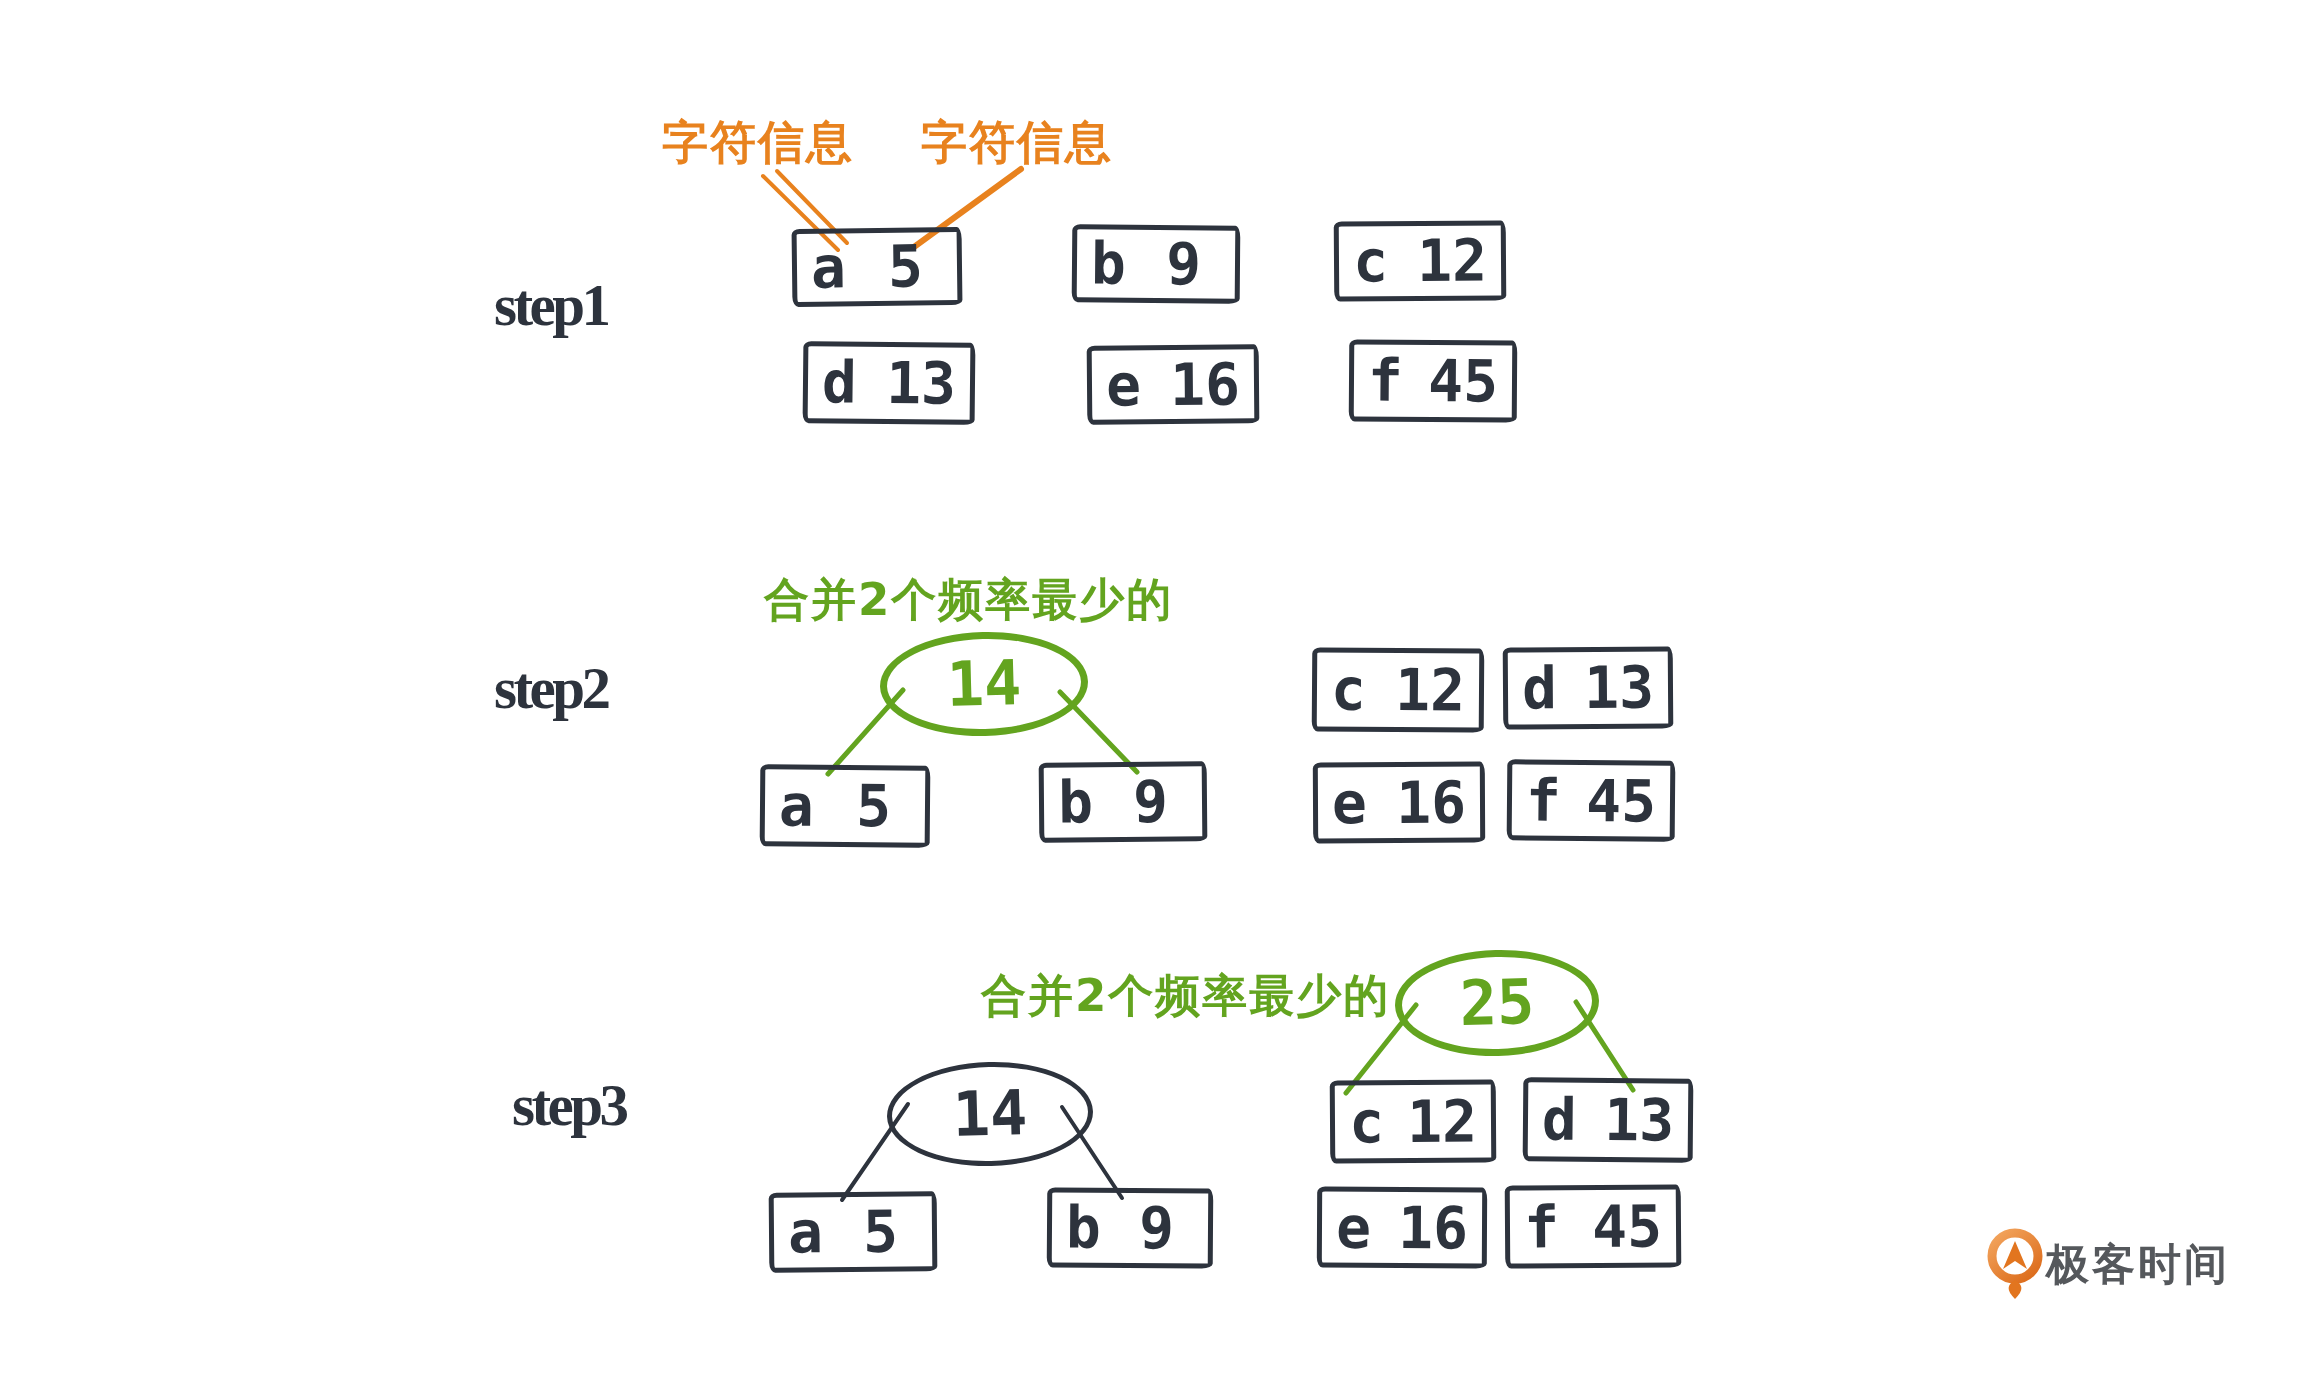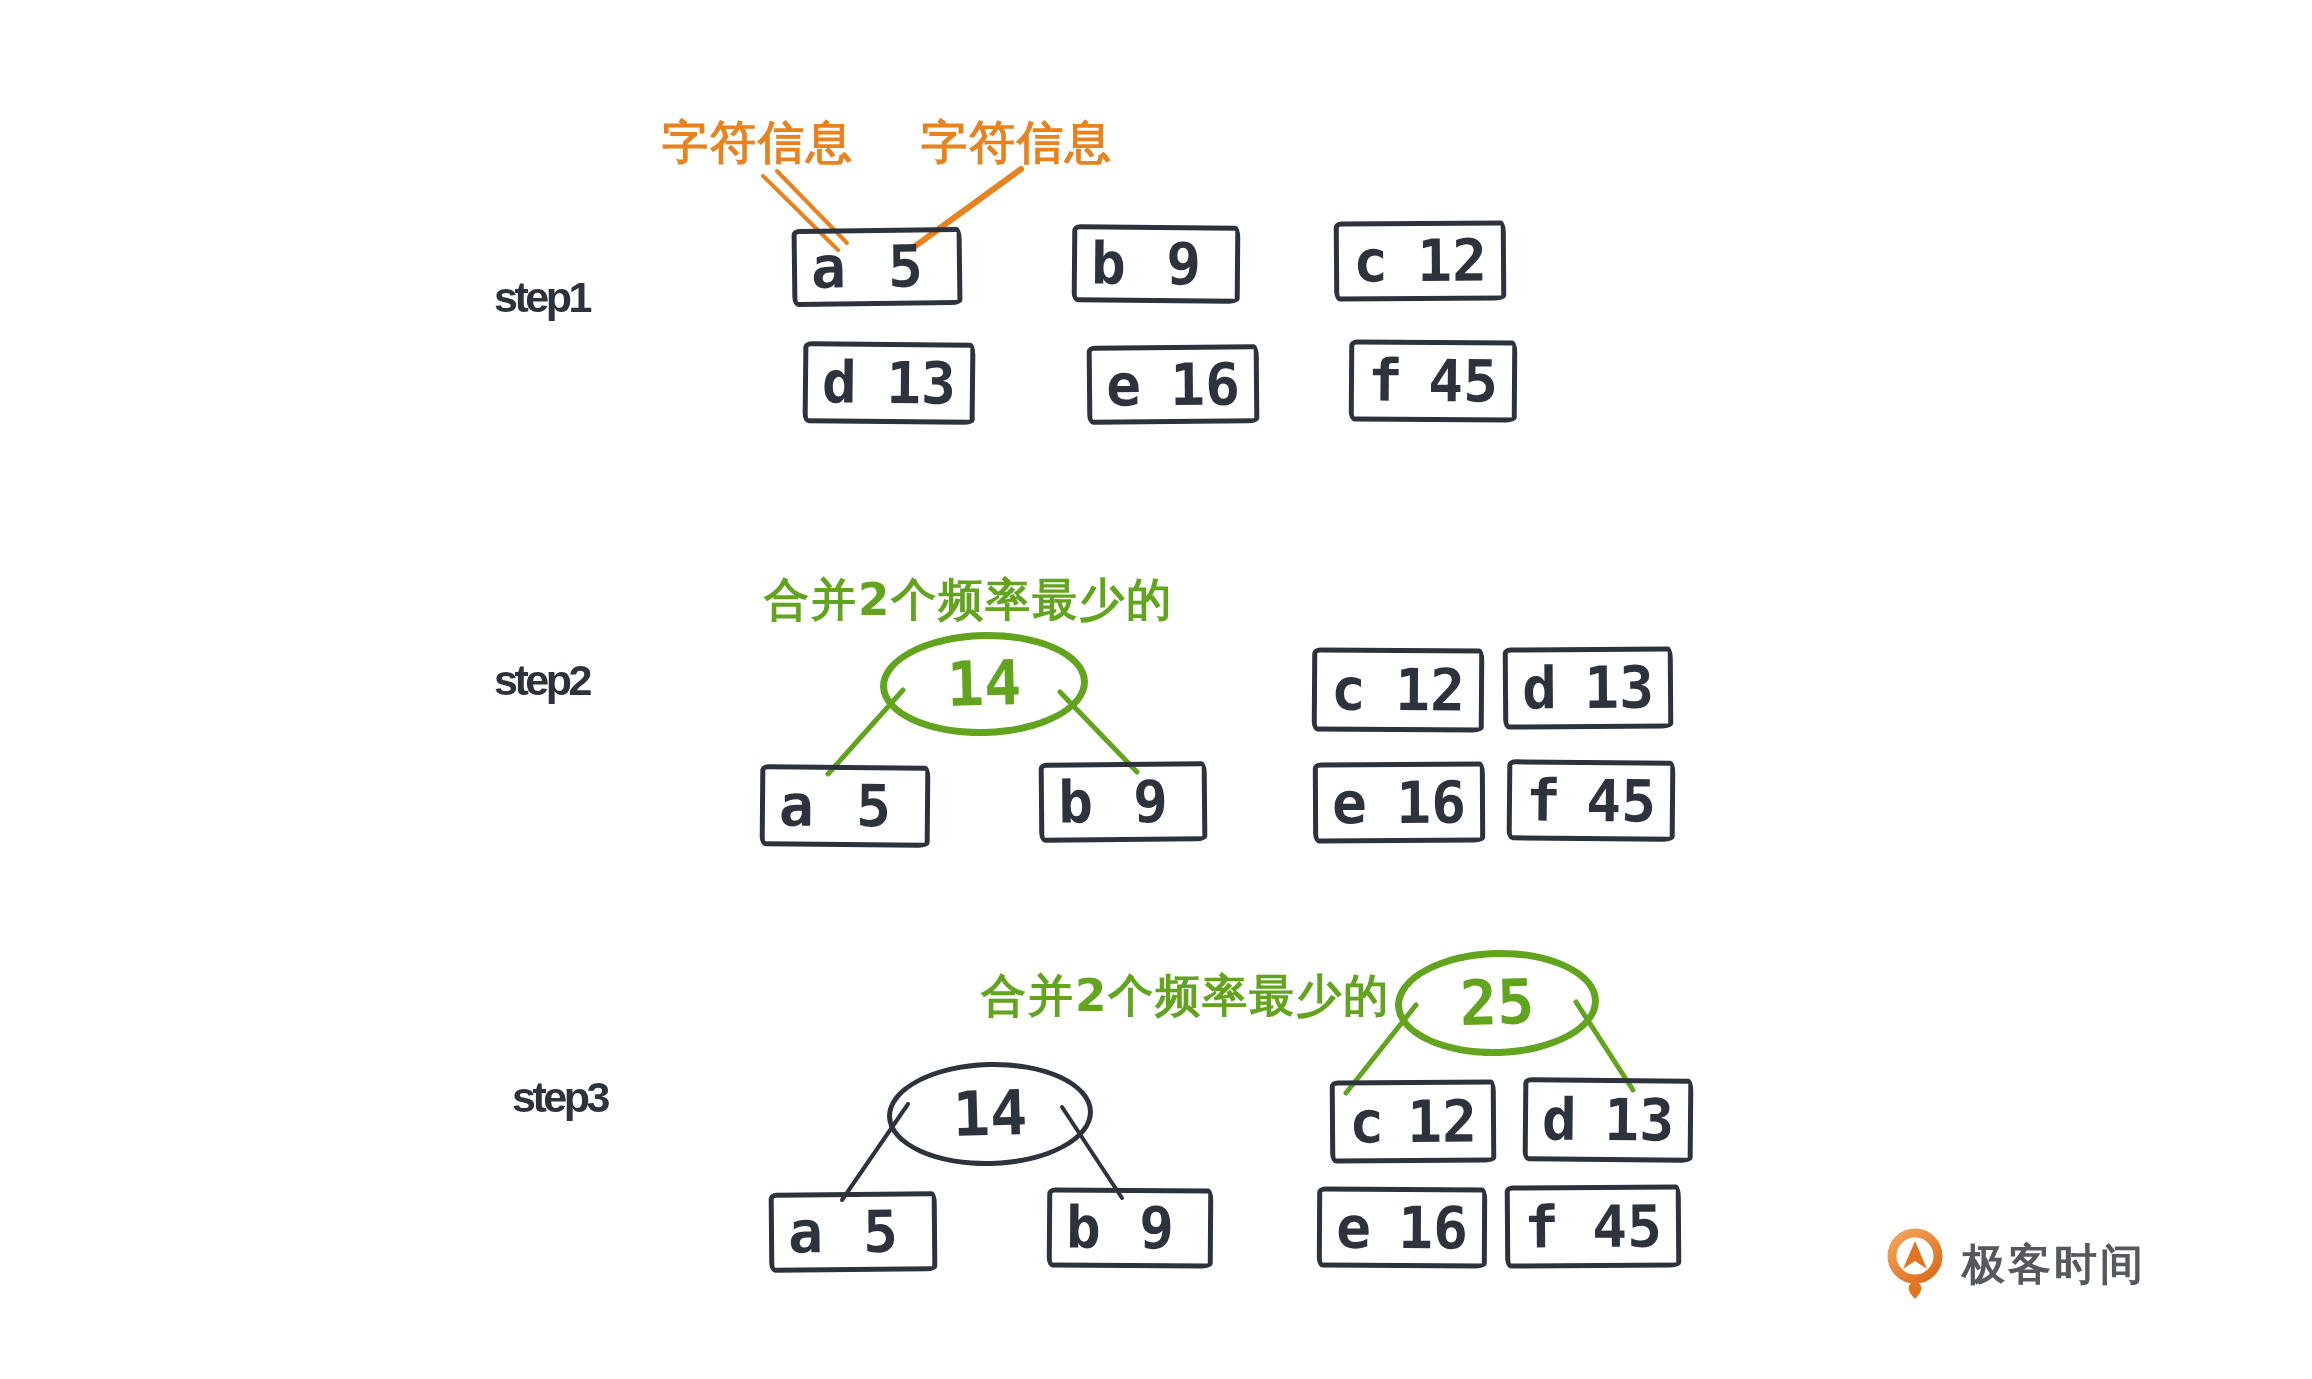--- a/index.html
+++ b/index.html
@@ -17,43 +17,43 @@
   .l-orange{stroke:var(--orange);stroke-linecap:round;}
   .l-green{stroke:var(--green);stroke-linecap:round;}
   .l-ink{stroke:var(--ink);stroke-linecap:round;}
 
   .cn{position:absolute;font-weight:bold;white-space:nowrap;z-index:2;
       font-family:"DejaVu Sans",sans-serif;}
   .cn.orange{color:var(--orange);font-size:46px;letter-spacing:2px;}
   .cn.green{color:var(--green);font-size:45px;letter-spacing:2px;margin-left:8px;}
 
   .step-label{position:absolute;color:var(--ink);z-index:2;
-      font-family:Liberation Sans, sans-serif;font-weight:bold;
-      font-size:43px;letter-spacing:-3.5px;line-height:1;}
+      font-family:Liberation Serif, serif;font-weight:bold;
+      font-size:59px;letter-spacing:-3.5px;line-height:1;}
 
   .node{position:absolute;box-sizing:border-box;z-index:3;
       border:5px solid var(--ink);
       border-radius:8px 5px 11px 6px / 6px 12px 5px 10px;
       display:flex;align-items:center;justify-content:space-between;
       padding:0 14px;background:transparent;
       font-family:"DejaVu Sans Mono",monospace;font-weight:bold;
       font-size:58px;line-height:1;color:var(--ink);
       transform:rotate(var(--r,0deg));}
   .node.pr{padding-right:34px;}
 
   .ellipse{position:absolute;box-sizing:border-box;z-index:2;
       border-radius:50%;display:flex;align-items:center;justify-content:center;
       font-family:"DejaVu Sans Mono",monospace;font-weight:bold;
       font-size:62px;line-height:1;background:transparent;
       transform:rotate(-1.5deg);}
   .ellipse.green{border:7px solid var(--green);color:var(--green);}
   .ellipse.ink{border:5px solid var(--ink);color:var(--ink);}
 
-  .logo{position:absolute;left:1886px;top:1228px;display:flex;
-      align-items:center;gap:18px;z-index:2;}
+  .logo{position:absolute;left:1986px;top:1228px;display:flex;
+      align-items:center;gap:2px;z-index:2;}
   .logo-text{color:var(--logo-gray);font-size:43px;font-weight:bold;
       letter-spacing:3px;white-space:nowrap;}
 </style>
 </head>
 <body>
 
 <div class="canvas">
 
   <svg class="overlay" width="2312" height="1379" viewBox="0 0 2312 1379">
     <line class="l-orange" x1="763" y1="176" x2="838" y2="250" stroke-width="4"></line>

